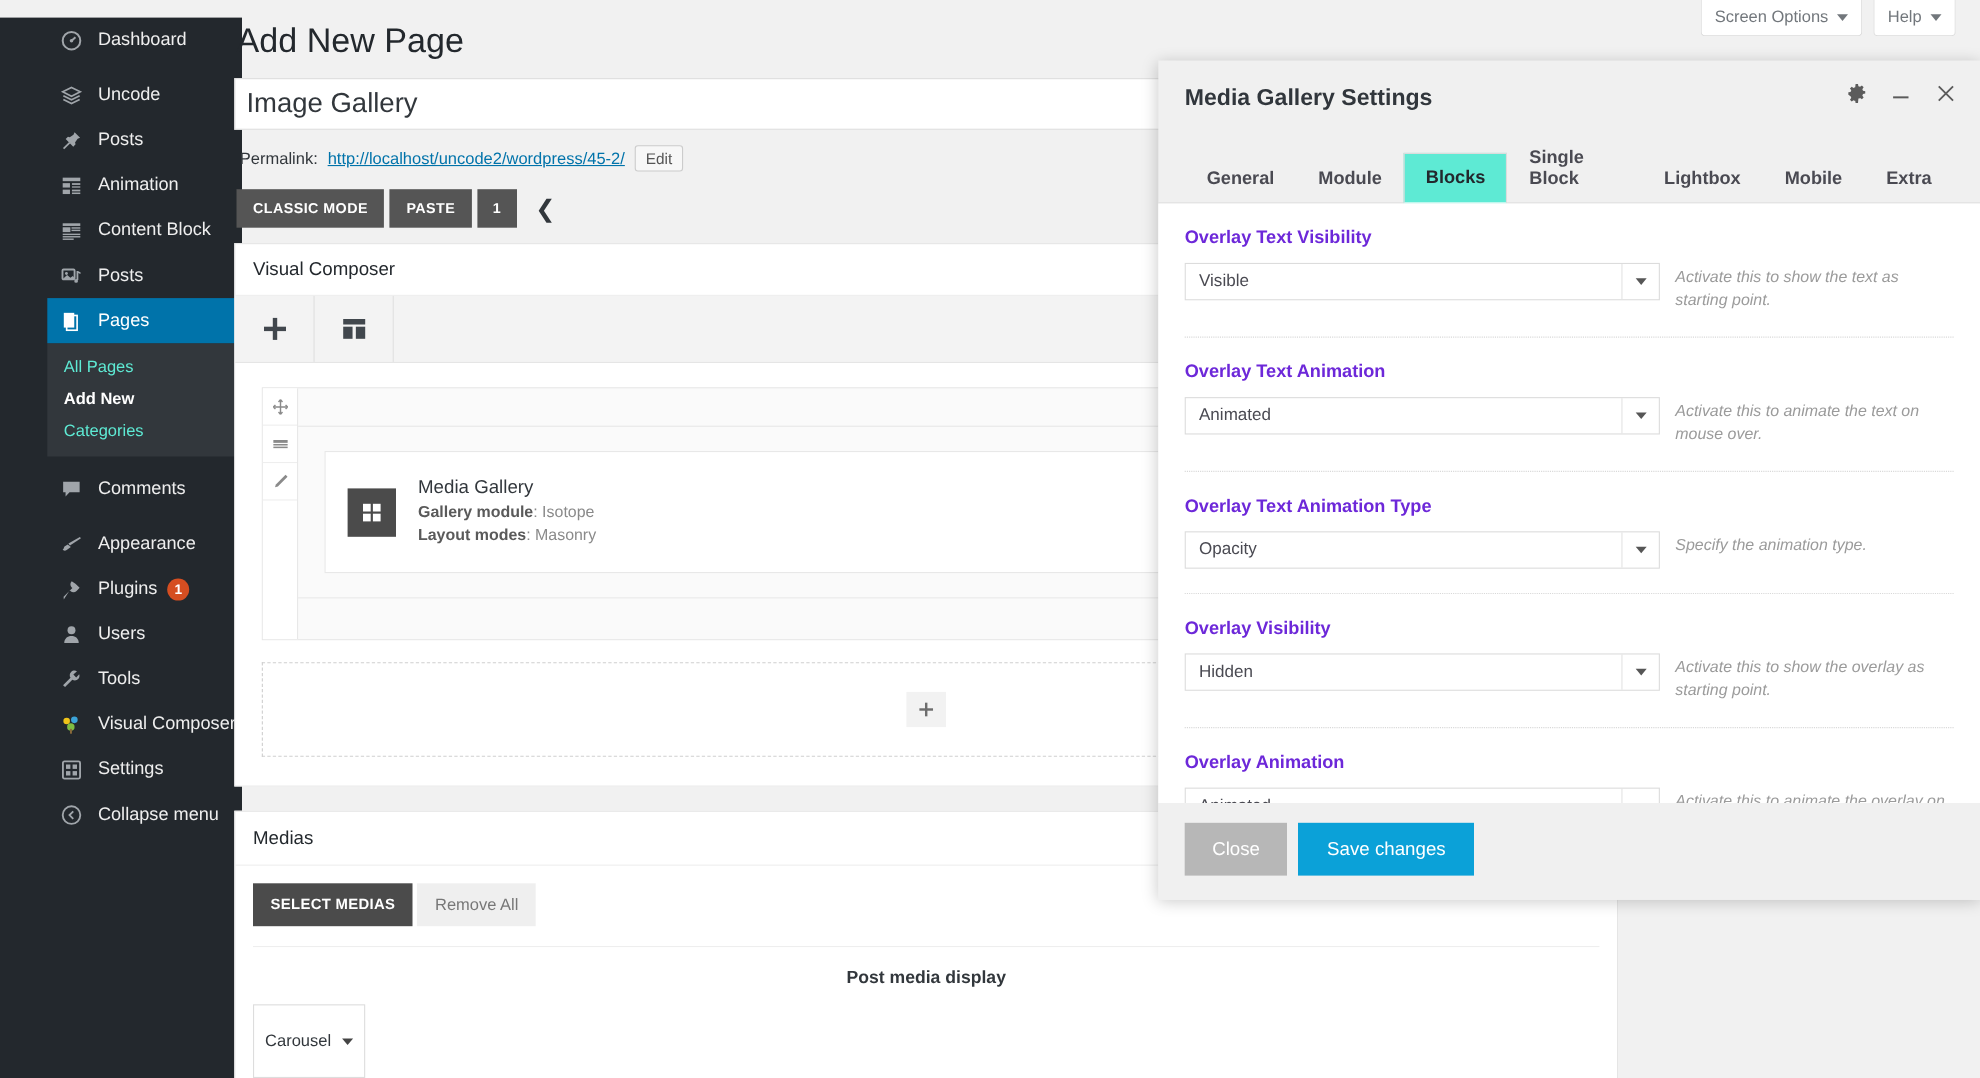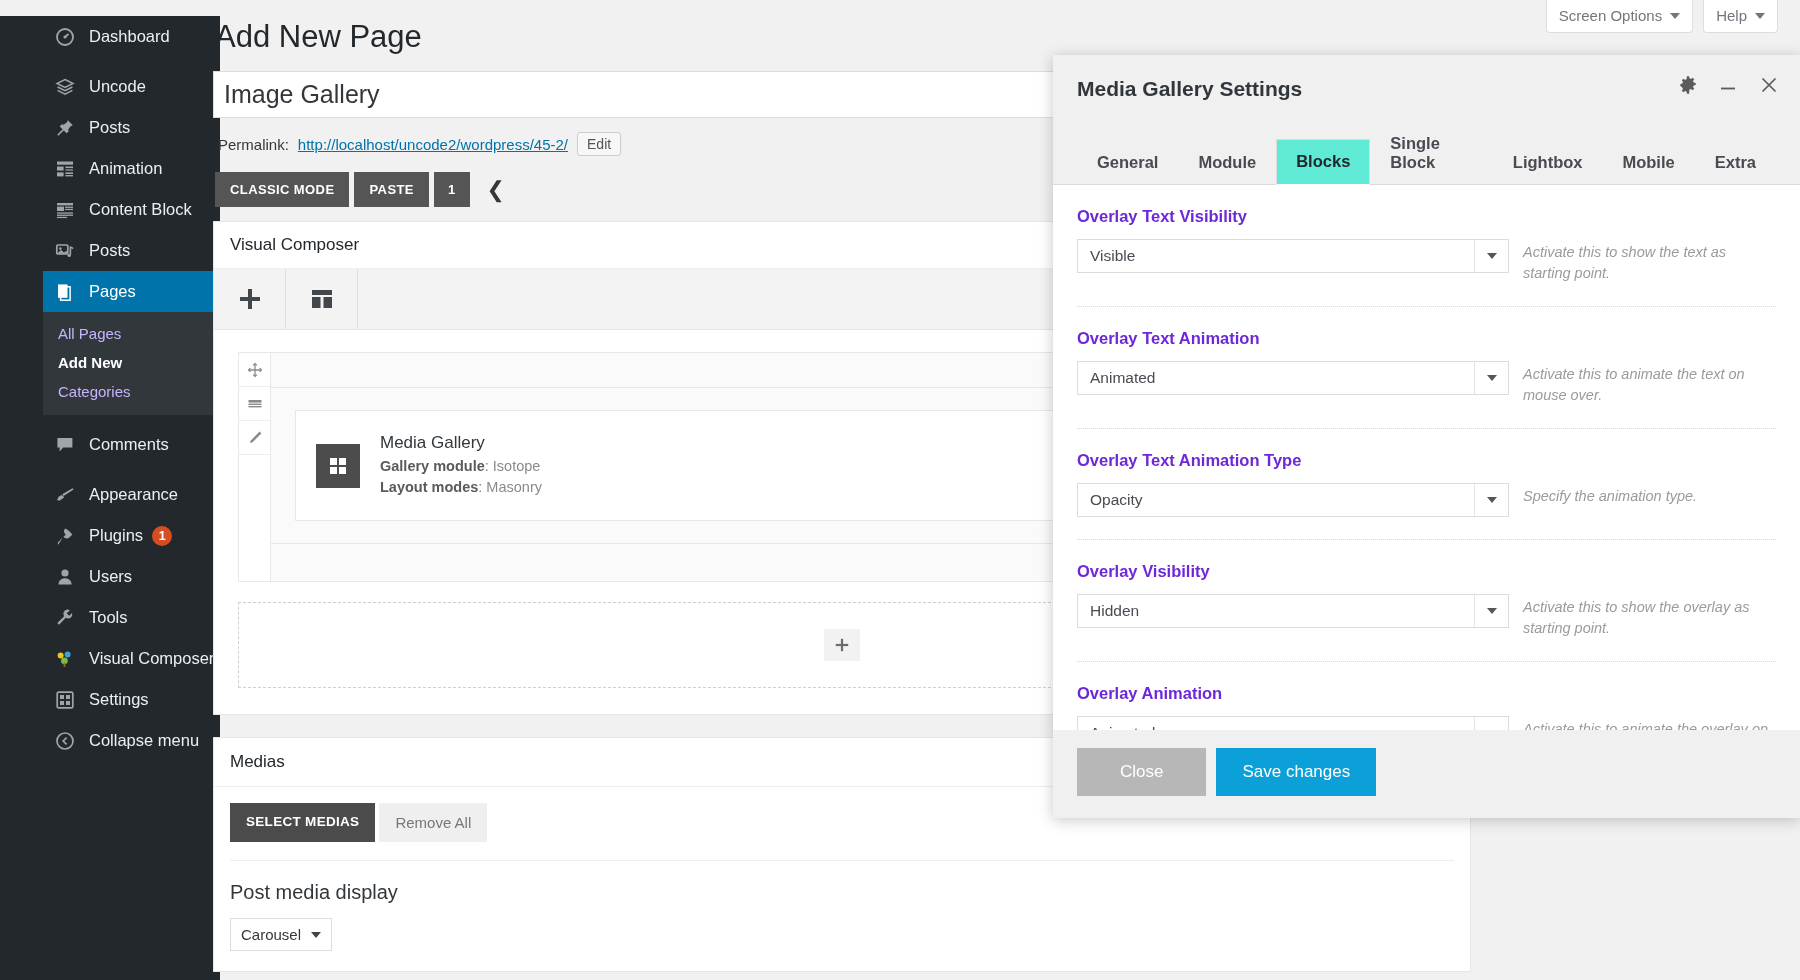--- a/index.html
+++ b/index.html
@@ -36,21 +36,21 @@
   .menu-item.current .mi-icon { color: #fff; }
   .menu-item.current::after {
     content: ""; position: absolute; right: -8px; top: 50%;
     margin-top: -8px;
     border-top: 8px solid transparent;
     border-bottom: 8px solid transparent;
     border-left: 8px solid #f1f1f1;
   }
   .submenu { background: #32373c; padding: 7px 0 9px 0; }
   .submenu-item {
-    font-size: 15px; color: #c4b5fd;
+    font-size: 15px; color: #5eead4;
     padding: 6px 0 6px 15px; cursor: pointer;
   }
   .submenu-item.current { color: #fff; font-weight: bold; }
   .menu-gap { height: 9px; }
   .badge-count {
     display: inline-flex; align-items: center; justify-content: center;
     min-width: 20px; height: 20px; margin-left: 9px; padding: 0 6px;
     background: #d54e21; color: #fff;
     border-radius: 10px; font-size: 12.5px; font-weight: bold;
   }
@@ -200,27 +200,28 @@
     background: #4b4b4b; color: #fff;
     font-size: 13.5px; font-weight: bold; letter-spacing: .3px;
     padding: 11px 16px; cursor: pointer;
   }
   .btn-light {
     background: #efefef; color: #777;
     font-size: 15px; padding: 11px 16px; cursor: pointer;
   }
   .metabox-sep { height: 1px; background: #eee; margin: 18px 0 0 0; }
   .field-label {
-    font-size: 20px; color: #32373c; font-weight: normal;
+    font-size: 16px; color: #32373c; font-weight: bold;
     padding: 20px 0 14px 0;
+    text-align: center;
   }
   .mini-select {
     display: inline-flex; align-items: center; gap: 10px;
     border: 1px solid #ddd; background: #fff;
-    padding: 7px 10px; font-size: 15px; color: #32373c;
+    padding: 24px 10px; font-size: 15px; color: #32373c;
     cursor: pointer;
   }
   .mini-caret {
     width: 0; height: 0;
     border-left: 5px solid transparent;
     border-right: 5px solid transparent;
     border-top: 6px solid #444;
   }
 
   
@@ -314,21 +315,21 @@
   .fld-help {
     flex: 1; font-size: 14.5px; font-style: italic; color: #9b9b9b;
     line-height: 1.45; padding-top: 3px;
   }
   .modal-foot {
     background: #f0f0f0; padding: 18px 24px 22px 24px;
     display: flex; gap: 10px;
   }
   .btn-close {
     background: #b7b7b7; color: #fff;
-    font-size: 17px; padding: 0 43px; height: 48px;
+    font-size: 17px; padding: 0 25px; height: 48px;
     display: flex; align-items: center; justify-content: center;
     border: none; cursor: pointer;
     font-family: "Liberation Sans", sans-serif;
   }
   .btn-save {
     background: #0ba1d8; color: #fff;
     font-size: 17px; padding: 0 26px; height: 48px;
     display: flex; align-items: center; justify-content: center;
     border: none; cursor: pointer;
     font-family: "Liberation Sans", sans-serif;

